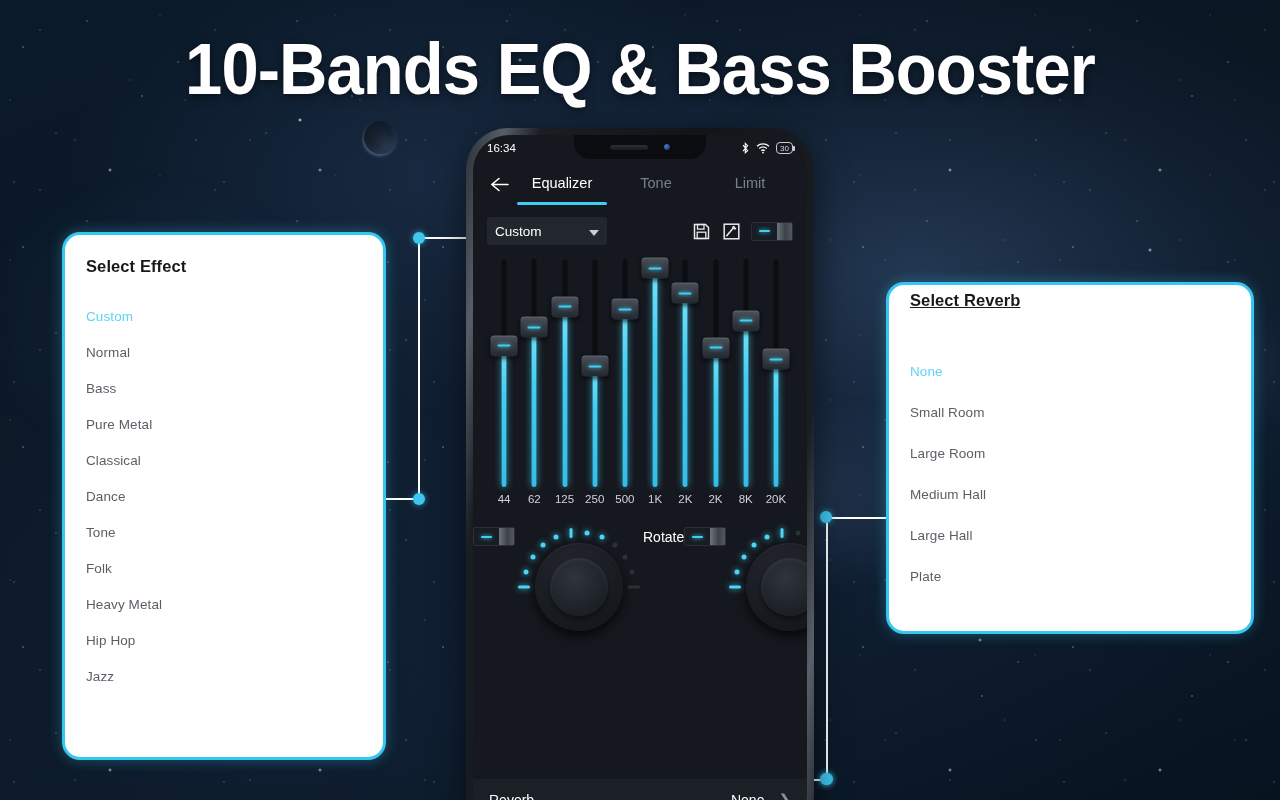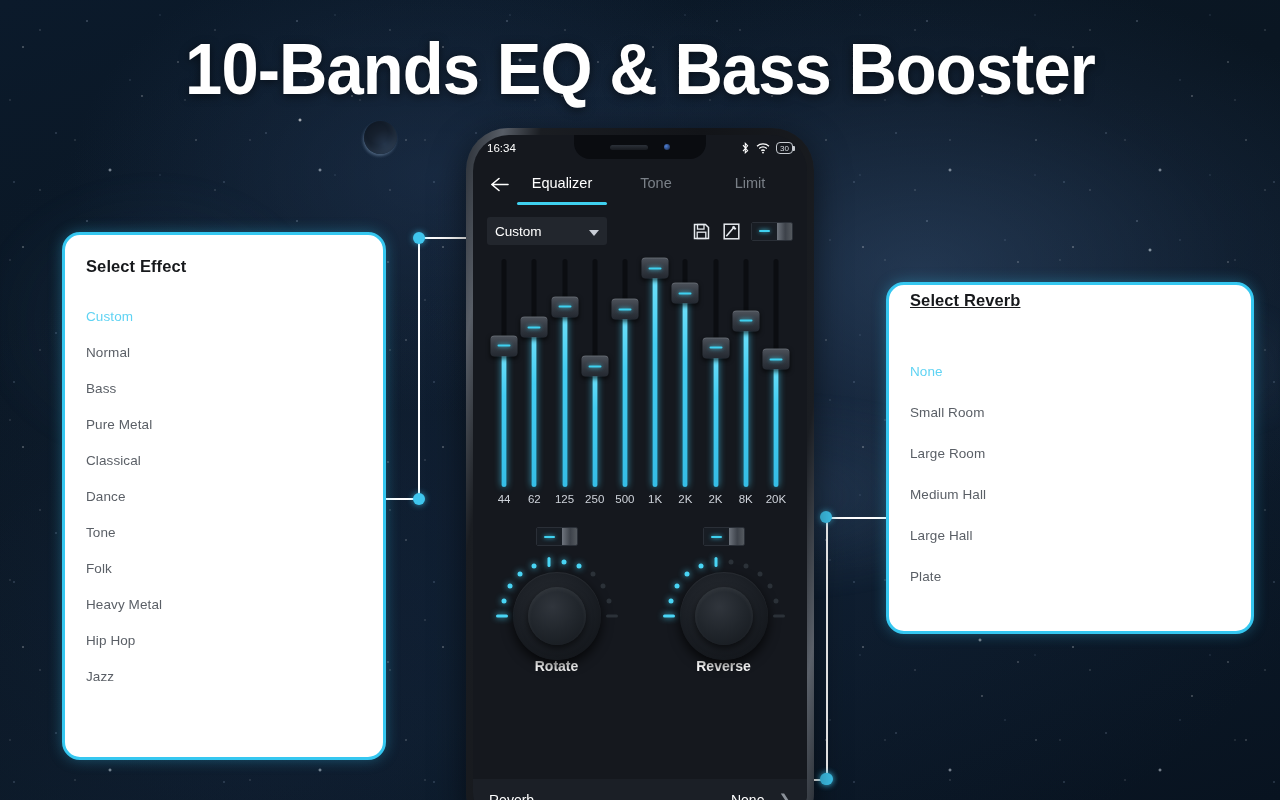--- a/index.html
+++ b/index.html
@@ -363,21 +363,21 @@
     box-shadow: 0 1px 3px rgba(0,0,0,0.7);
   }
 
   
   .knob-row {
     display: flex;
     margin-top: 16px;
   }
   .knob-cell {
     flex: 1;
-    display: flex; flex-direction: column; align-items: center; font-weight: bold;
+    display: flex; flex-direction: row; align-items: flex-start;
   }
   .knob-sw { margin-bottom: 10px; }
   .knob-wrap { position: relative; width: 128px; height: 100px; }
   .knob-base {
     position: absolute;
     left: 50%; top: 16px; transform: translateX(-50%);
     width: 88px; height: 88px;
     border-radius: 50%;
     background: radial-gradient(circle at 44% 36%, #272b31 0%, #1c2026 45%, #0e1115 100%);
     box-shadow: 0 5px 12px rgba(0,0,0,0.75), inset 0 1px 1px rgba(255,255,255,0.06);

